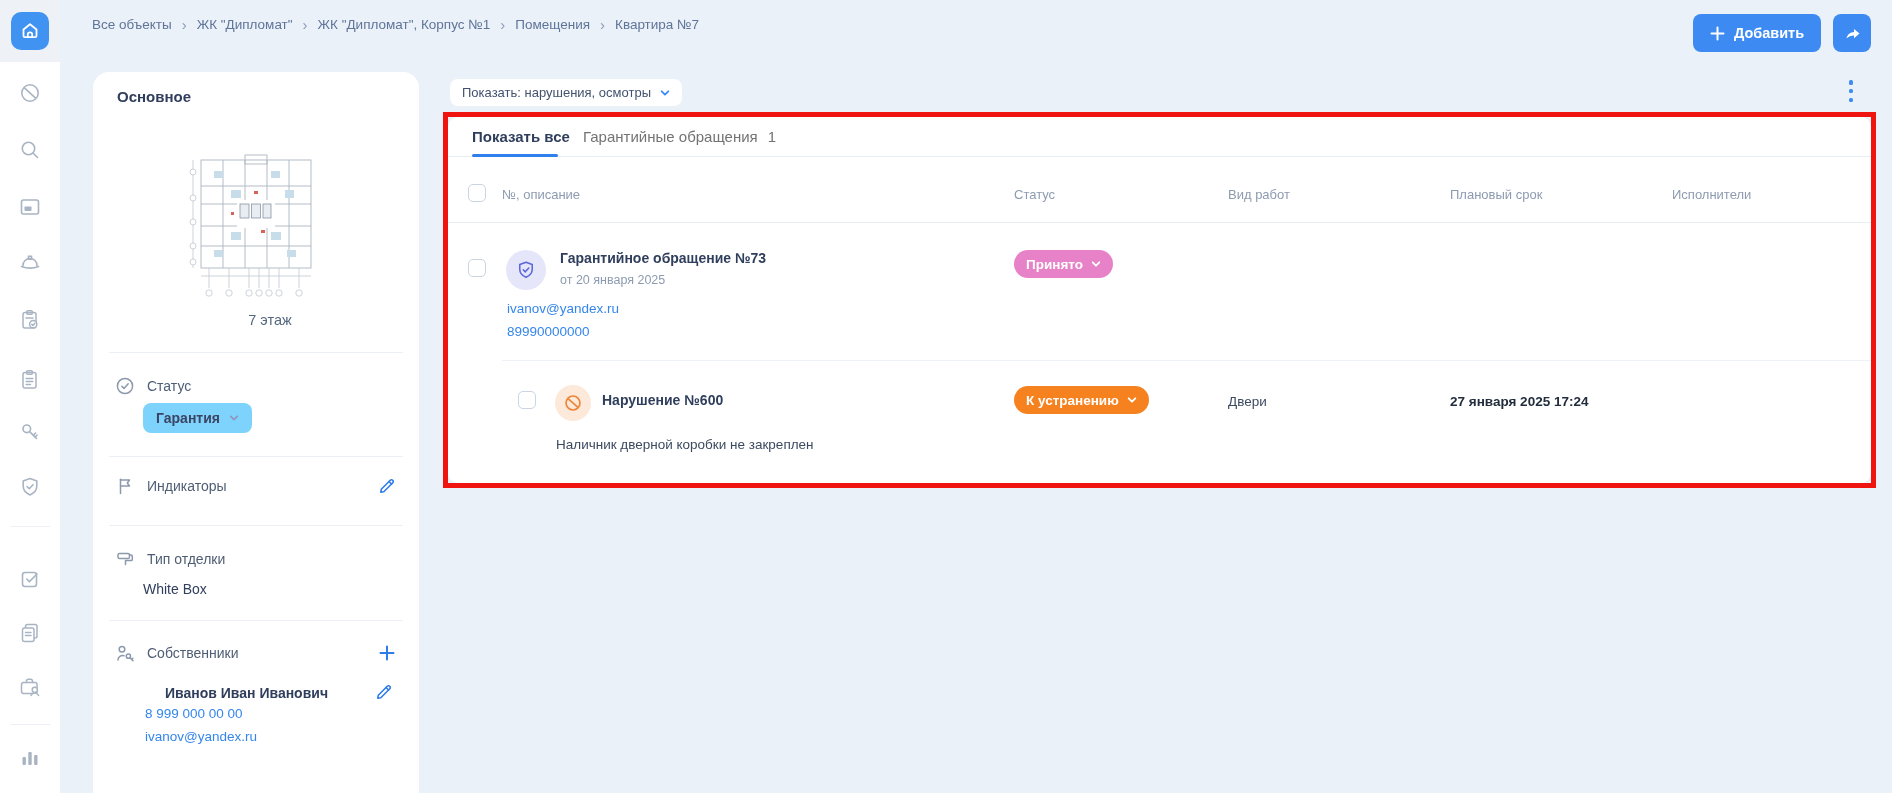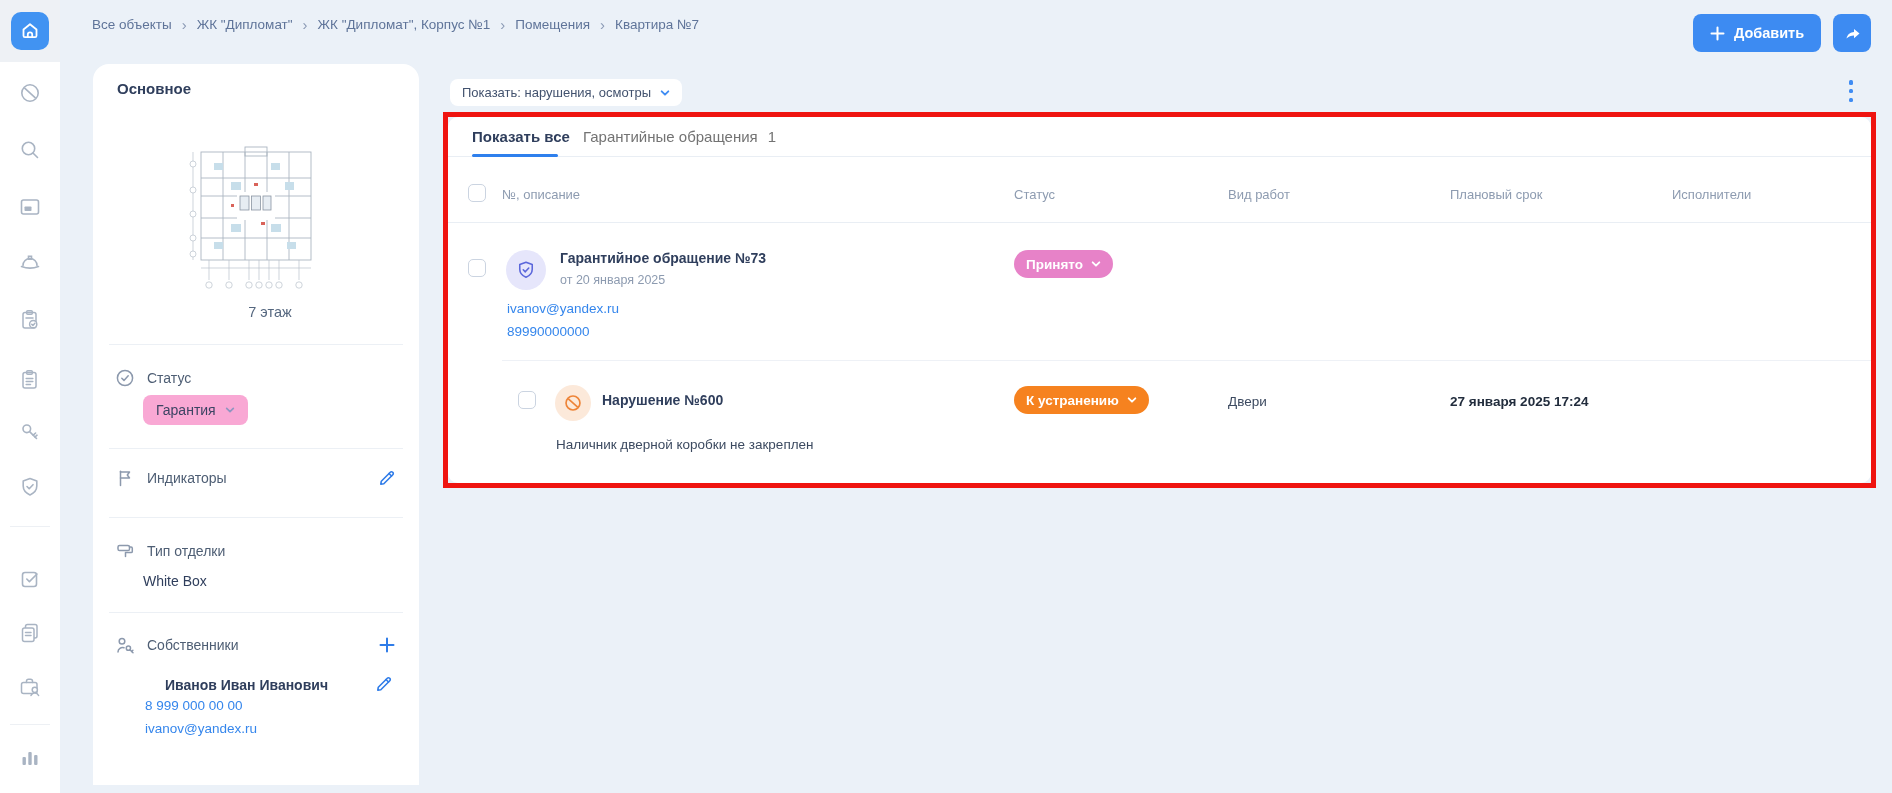--- a/index.html
+++ b/index.html
@@ -22,33 +22,33 @@
   .crumbs { position:absolute; left:92px; top:14px; height:20px; display:flex; align-items:center; gap:10px; font-size:13.5px; color:#5f7499; }
   .crumb { cursor:pointer; white-space:nowrap; }
   .crumb-sep { color:#8b9ab5; font-size:15px; line-height:1; }
   .btn-add { position:absolute; left:1693px; top:14px; width:128px; height:38px; background:#3d8bf2; border:none; border-radius:8px;
     color:#fff; font-size:14.5px; font-weight:700; display:flex; align-items:center; justify-content:center; gap:9px; cursor:pointer;
     font-family:inherit; }
   .btn-share { position:absolute; left:1833px; top:14px; width:38px; height:38px; background:#3d8bf2; border:none; border-radius:8px;
     display:flex; align-items:center; justify-content:center; cursor:pointer; }
 
   
-  .info-card { position:absolute; left:93px; top:64px; width:326px; height:721px; background:#fff; border-radius:16px 16px 0 0; }
+  .info-card { position:absolute; left:93px; top:72px; width:326px; height:721px; background:#fff; border-radius:16px 16px 0 0; }
   .info-title { position:absolute; left:24px; top:16px; font-size:15px; font-weight:700; color:#2f3e5c; }
   .floorplan { position:absolute; left:78px; top:70px; width:170px; height:160px; cursor:pointer; }
   .floor-cap { position:absolute; left:0; top:240px; width:326px; text-align:center; font-size:14.5px; color:#55677f;padding-left:28px; }
   .card-div { position:absolute; left:16px; width:294px; border-top:1px solid #ecf0f5; }
   .sect { position:absolute; left:22px; display:flex; align-items:center; gap:12px; }
   .sect-ic { width:20px; height:20px; color:#8c99ad; flex:0 0 auto; }
   .sect-ic svg { width:20px; height:20px; display:block; }
   .sect-label { font-size:14px; color:#4e5e74; }
   .mini-btn { position:absolute; width:20px; height:20px; color:#2f7ce8; cursor:pointer; }
   .mini-btn svg { width:20px; height:20px; display:block; }
-  .pill-status { position:absolute; left:50px; top:331px; height:30px; padding:0 13px; background:#f9a8d4; border-radius:8px;
-    display:inline-flex; align-items:center; gap:9px; font-size:14px; font-weight:400; color:#3c4463; cursor:pointer; }
+  .pill-status { position:absolute; left:50px; top:331px; height:30px; padding:0 13px; background:#7dd3fc; border-radius:8px;
+    display:inline-flex; align-items:center; gap:9px; font-size:14px; font-weight:700; color:#3c4463; cursor:pointer; }
   .pill-status .chev { color:#9096c0; }
   .info-value { position:absolute; left:50px; font-size:14px; color:#2f3e5c; }
   .owner-name { position:absolute; left:52px; top:613px; font-size:14px; font-weight:700; color:#2f3e5c;padding-left:20px; }
   .blue-link { color:#3586ec; font-size:13.5px; text-decoration:none; cursor:pointer; display:block; }
   .chev { width:10px; height:8px; }
   .chev svg { width:10px; height:8px; display:block; }
 
   
   .filter-pill { position:absolute; left:450px; top:79px; height:27px; padding:0 12px; background:#fff; border-radius:8px;
     display:inline-flex; align-items:center; gap:9px; font-size:13px; color:#42526e; cursor:pointer; }

